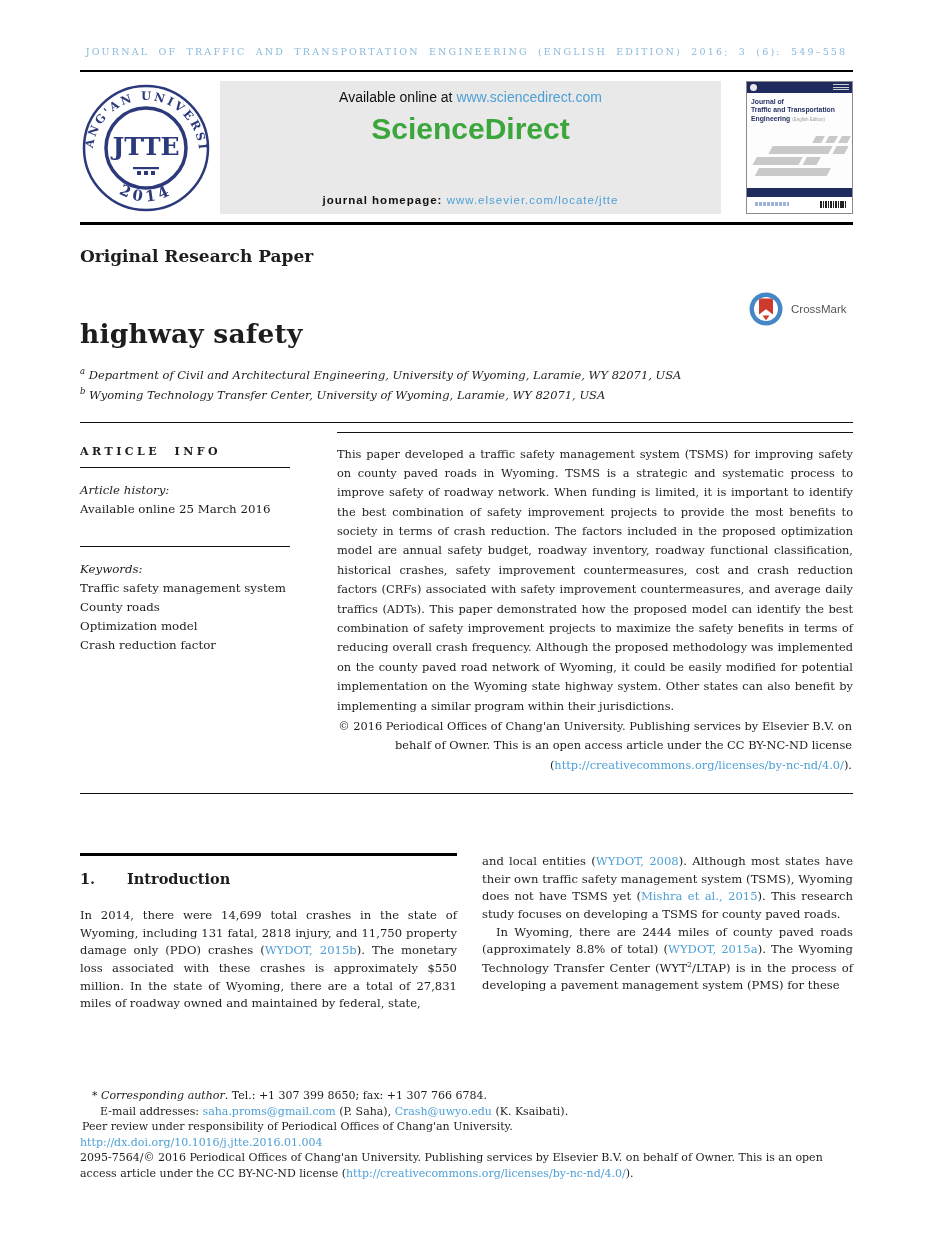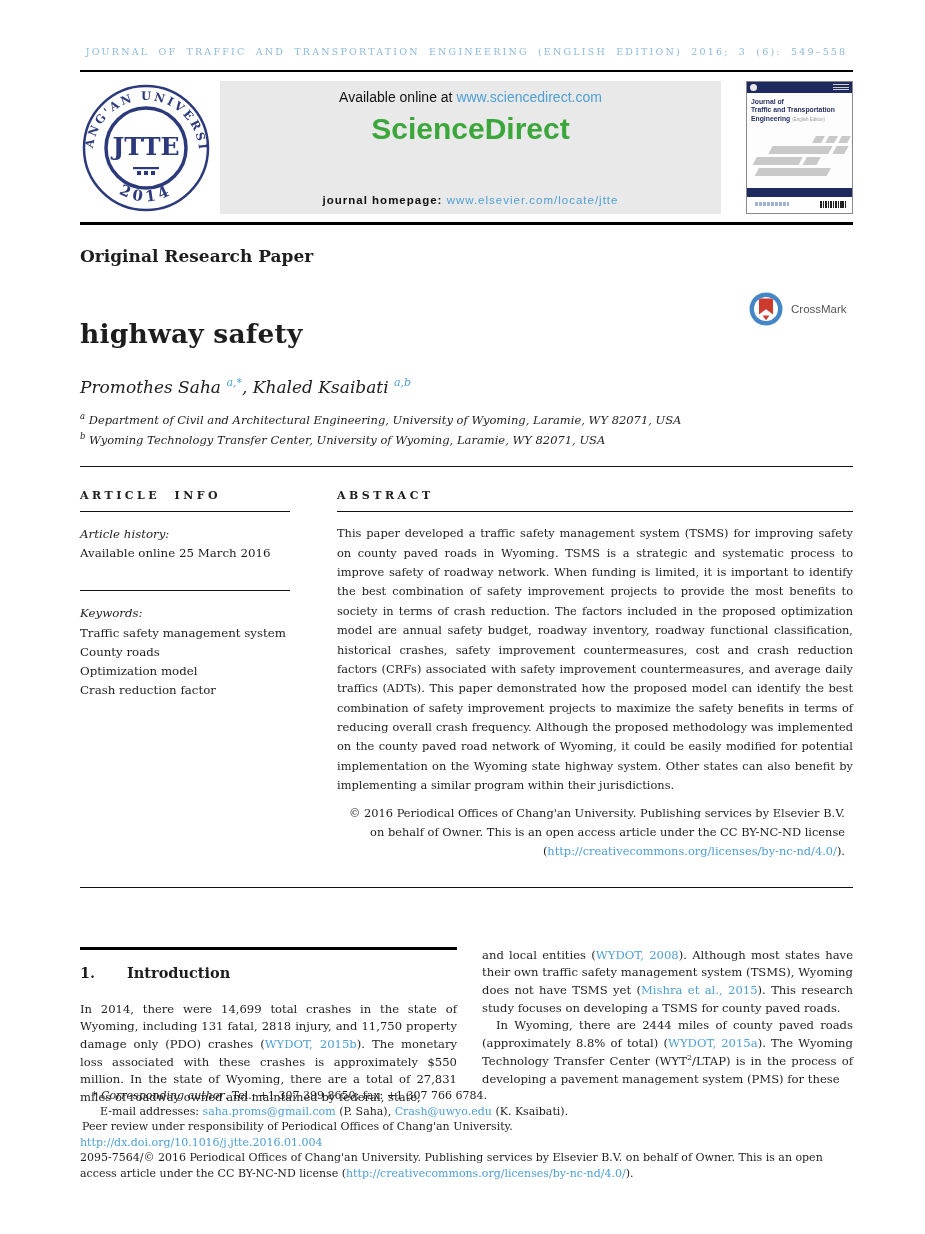--- a/index.html
+++ b/index.html
@@ -83,21 +83,21 @@
   .info-abstract{display:flex;margin-top:0;}
   .col-info{width:210px;flex:0 0 210px;}
   .col-abs{flex:1;margin-left:47px;}
   .col-head{font-size:11px;font-weight:600;letter-spacing:3.5px;word-spacing:7px;margin-top:22px;}
   .col-rule{border-top:1.3px solid #111;margin-top:9px;}
   .info-text{font-size:11.8px;line-height:1.62;}
   .history-label{margin-top:13px;}
   .keywords-rule{margin-top:27px;}
   .keywords-label{margin-top:13px;}
   .abs-body{font-size:11.4px;line-height:1.7;text-align:justify;margin:12px 0 0 0;}
-  .abs-copy{font-size:11.4px;line-height:1.7;text-align:right;margin:8px;}
+  .abs-copy{font-size:11.4px;line-height:1.7;text-align:right;margin:1px;}
 
   
   .two-col{display:flex;margin-top:59px;}
   .col-left{width:377px;flex:0 0 377px;}
   .col-right{flex:1;margin-left:25px;}
   .sec-rule{border-top:3px solid #000;}
   .sec-heading{margin:14px 0 0 0;font-size:14.5px;font-weight:bold;}
   .sec-num{display:inline-block;width:47px;}
   .body-j{font-size:11.6px;line-height:1.52;text-align:justify;margin:20px 0 0 0;}
   .col-right .body-j{margin-top:0;}
@@ -198,23 +198,20 @@
       <svg width="44" height="46" viewBox="0 0 44 46">
         <circle cx="21" cy="23" r="16.5" fill="#4586c6"></circle>
         <circle cx="21" cy="23" r="12" fill="#ffffff"></circle>
         <path d="M15.5 12.5 h11 a1.5 1.5 0 0 1 1.5 1.5 v14.5 l-7 -5.2 l-7 5.2 v-14.5 a1.5 1.5 0 0 1 1.5 -1.5 z" fill="#cd3b2f"></path>
         <path d="M17.5 29.5 l3.5 4.8 l3.5 -4.8 z" fill="#cd3b2f"></path>
       </svg>
       <span class="crossmark-label">CrossMark</span>
     </div>
   </div>
 
-  <div class="authors">
-    <span>Promothes Saha </span><sup class="link">a,*</sup><span>, </span><span>Khaled Ksaibati </span><sup class="link">a,b</sup>
-  </div>
 
   <div class="affils">
     <div><sup>a</sup><span> Department of Civil and Architectural Engineering, University of Wyoming, Laramie, WY 82071, USA</span></div>
     <div><sup>b</sup><span> Wyoming Technology Transfer Center, University of Wyoming, Laramie, WY 82071, USA</span></div>
   </div>
 
   <hr class="rule-full">
 
   <div class="info-abstract">
 
@@ -229,21 +226,20 @@
       <div class="info-text">
         <div class="italic keywords-label">Keywords:</div>
         <div>Traffic safety management system</div>
         <div>County roads</div>
         <div>Optimization model</div>
         <div>Crash reduction factor</div>
       </div>
     </div>
 
     <div class="col-abs">
-      <div class="col-head">ABSTRACT</div>
       <div class="col-rule"></div>
       <p class="abs-body">This paper developed a traffic safety management system (TSMS) for improving safety on county paved roads in Wyoming. TSMS is a strategic and systematic process to improve safety of roadway network. When funding is limited, it is important to identify the best combination of safety improvement projects to provide the most benefits to society in terms of crash reduction. The factors included in the proposed optimization model are annual safety budget, roadway inventory, roadway functional classification, historical crashes, safety improvement countermeasures, cost and crash reduction factors (CRFs) associated with safety improvement countermeasures, and average daily traffics (ADTs). This paper demonstrated how the proposed model can identify the best combination of safety improvement projects to maximize the safety benefits in terms of reducing overall crash frequency. Although the proposed methodology was implemented on the county paved road network of Wyoming, it could be easily modified for potential implementation on the Wyoming state highway system. Other states can also benefit by implementing a similar program within their jurisdictions.</p>
       <p class="abs-copy"><span>© 2016 Periodical Offices of Chang'an University. Publishing services by Elsevier B.V. on behalf of Owner. This is an open access article under the CC BY-NC-ND license (</span><a class="link">http://creativecommons.org/licenses/by-nc-nd/4.0/</a><span>).</span></p>
     </div>
   </div>
 
   <hr class="rule-full">
 
   <div class="two-col">
 

